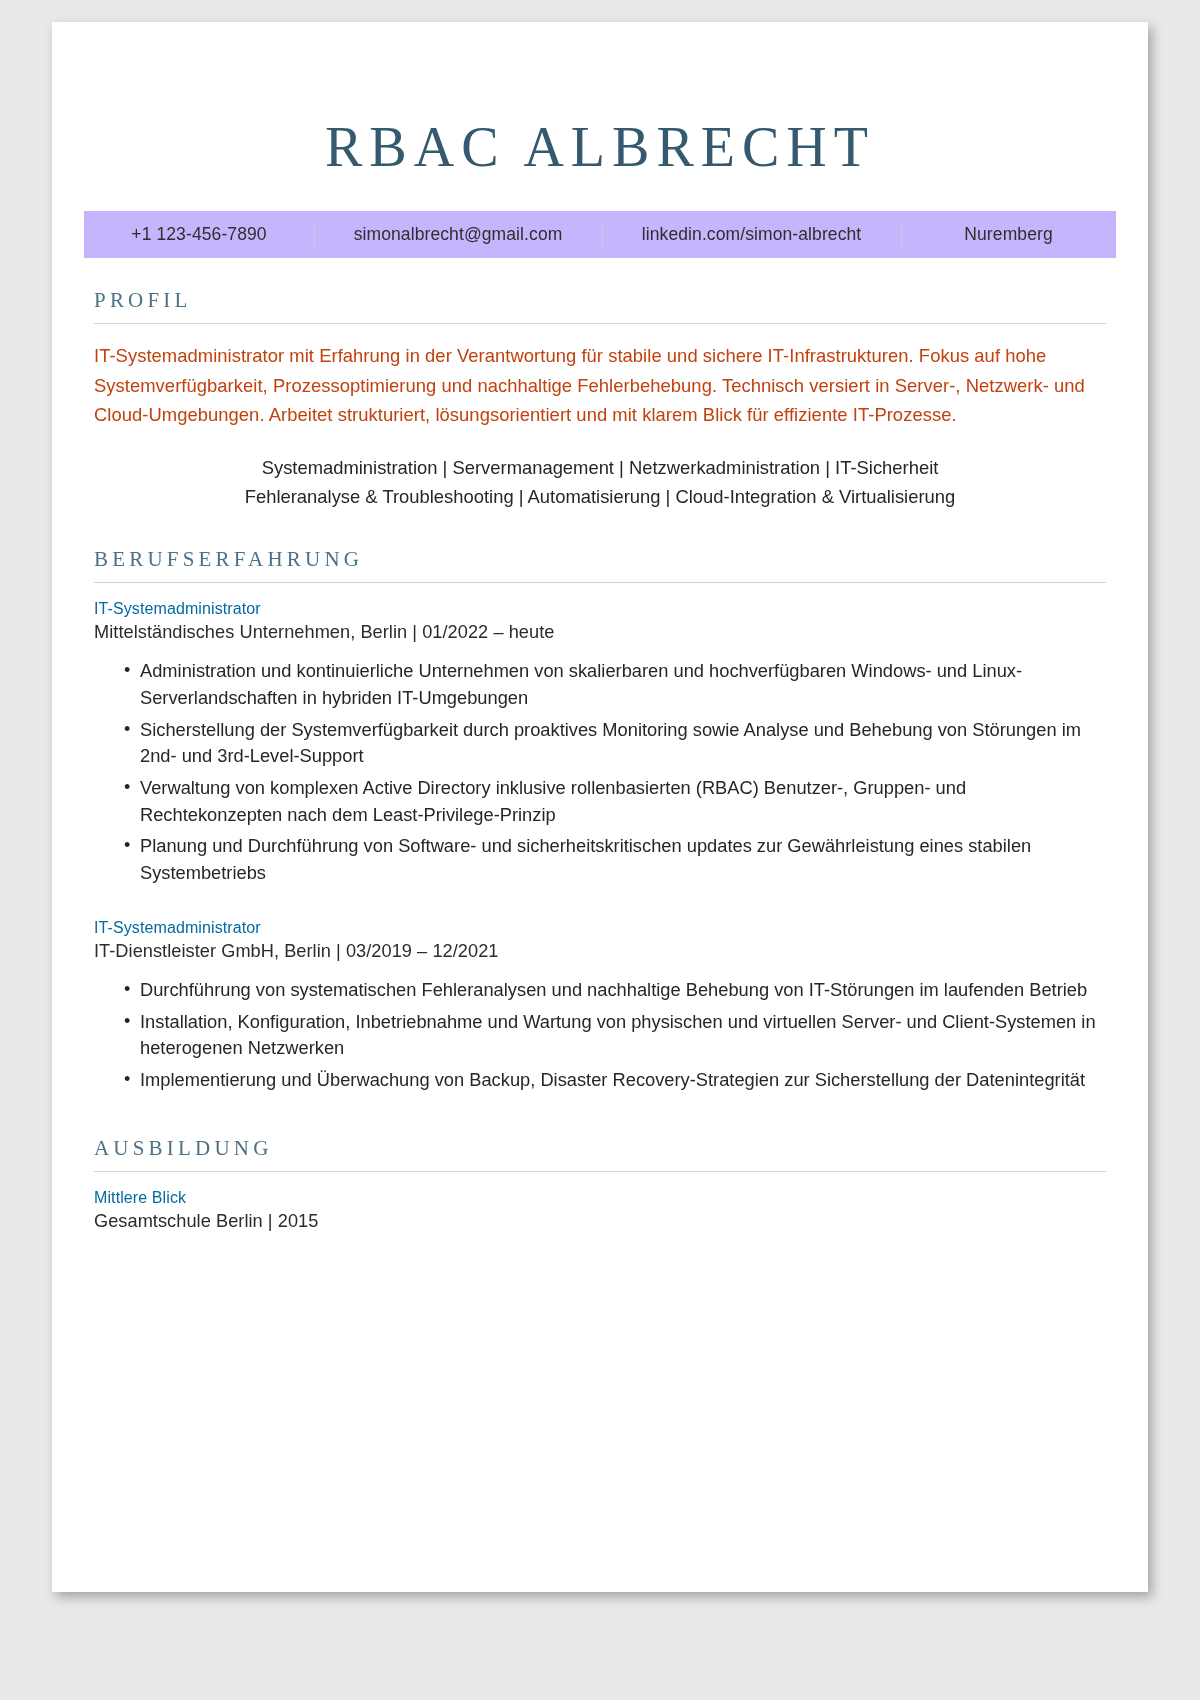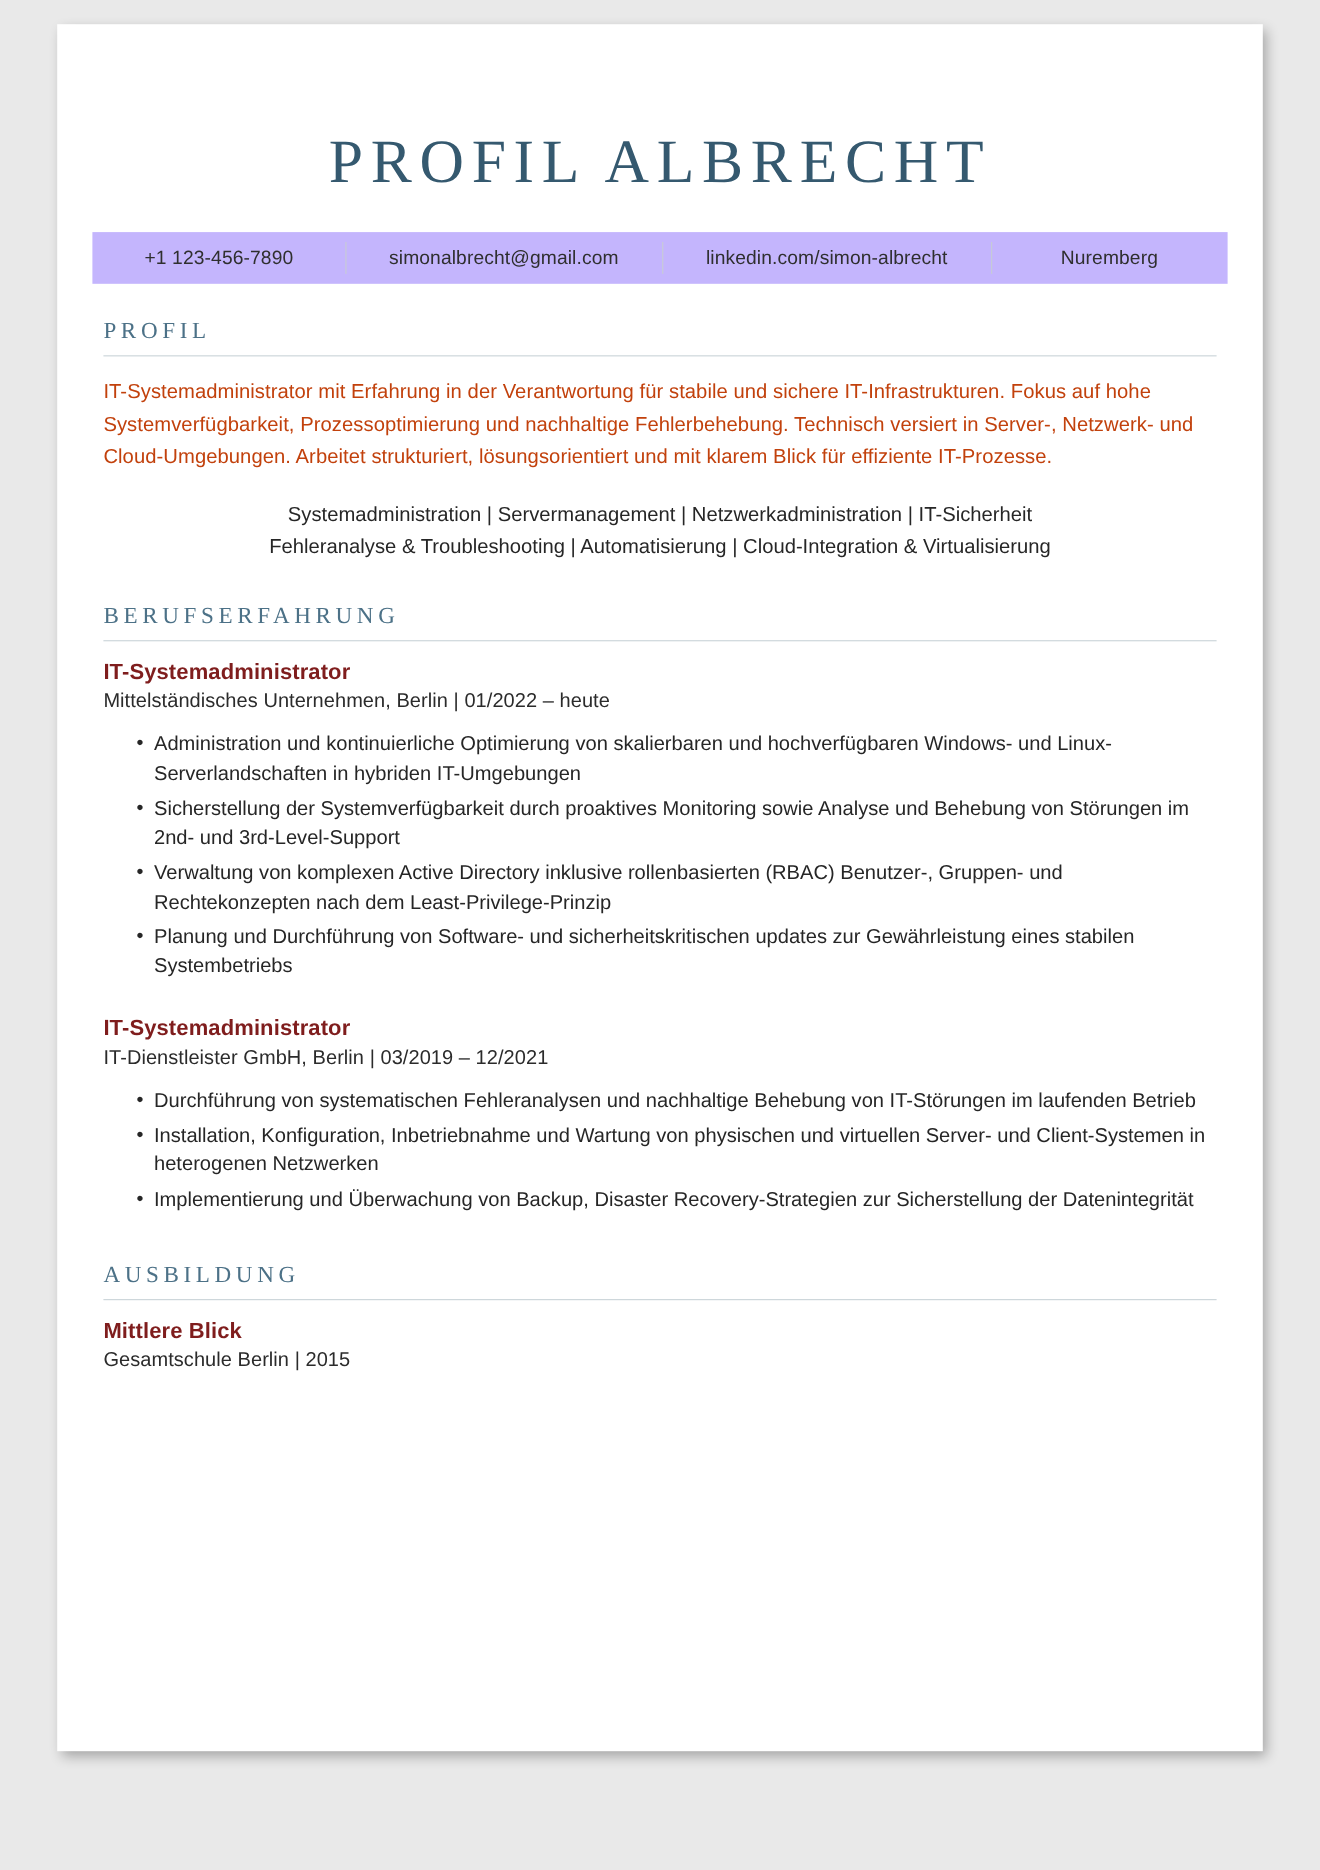--- a/index.html
+++ b/index.html
@@ -108,23 +108,23 @@
     text-align: center;
     font-size: 18.4px;
     line-height: 1.55;
     color: #262626;
   }
 
   
   .entry { margin-bottom: 6px; }
   .entry + .entry { margin-top: 32px; }
   .entry-title {
-    font-size: 20px;
-    font-weight: bold;
-    color: #7f1d1d;
+    font-size: 16px;
+    font-weight: normal;
+    color: #0369a1;
     letter-spacing: 0.1px;
   }
   .entry-meta {
     font-size: 18.2px;
     color: #2b2b2b;
     margin-top: 4px;
     letter-spacing: 0.05px;
   }
   ul.bullets {
     margin-top: 15px;
@@ -154,21 +154,21 @@
   .section.experience { margin-top: 36px; }
   .section.education  { margin-top: 42px; }
 </style>
 </head>
 <body>
 
 <div class="page-canvas">
   <div class="page">
 
     <div class="name-block">
-      <div class="name">PROFIL ALBRECHT</div>
+      <div class="name">RBAC ALBRECHT</div>
     </div>
 
     <div class="contact-bar">
       <div class="contact-item first">
         <span>+1 123-456-7890</span>
       </div>
       <div class="contact-item">
         <span>simonalbrecht@gmail.com</span>
       </div>
       <div class="contact-item">
@@ -190,21 +190,21 @@
     </div>
 
     <div class="section experience">
       <div class="section-title">BERUFSERFAHRUNG</div>
       <div class="section-rule"></div>
 
       <div class="entry">
         <div class="entry-title">IT-Systemadministrator</div>
         <div class="entry-meta">Mittelständisches Unternehmen, Berlin | 01/2022 – heute</div>
         <ul class="bullets">
-          <li>Administration und kontinuierliche Optimierung von skalierbaren und hochverfügbaren Windows- und Linux-Serverlandschaften in hybriden IT-Umgebungen</li>
+          <li>Administration und kontinuierliche Unternehmen von skalierbaren und hochverfügbaren Windows- und Linux-Serverlandschaften in hybriden IT-Umgebungen</li>
           <li>Sicherstellung der Systemverfügbarkeit durch proaktives Monitoring sowie Analyse und Behebung von Störungen im 2nd- und 3rd-Level-Support</li>
           <li>Verwaltung von komplexen Active Directory inklusive rollenbasierten (RBAC) Benutzer-, Gruppen- und Rechtekonzepten nach dem Least-Privilege-Prinzip</li>
           <li>Planung und Durchführung von Software- und sicherheitskritischen updates zur Gewährleistung eines stabilen Systembetriebs</li>
         </ul>
       </div>
 
       <div class="entry">
         <div class="entry-title">IT-Systemadministrator</div>
         <div class="entry-meta">IT-Dienstleister GmbH, Berlin | 03/2019 – 12/2021</div>
         <ul class="bullets">

